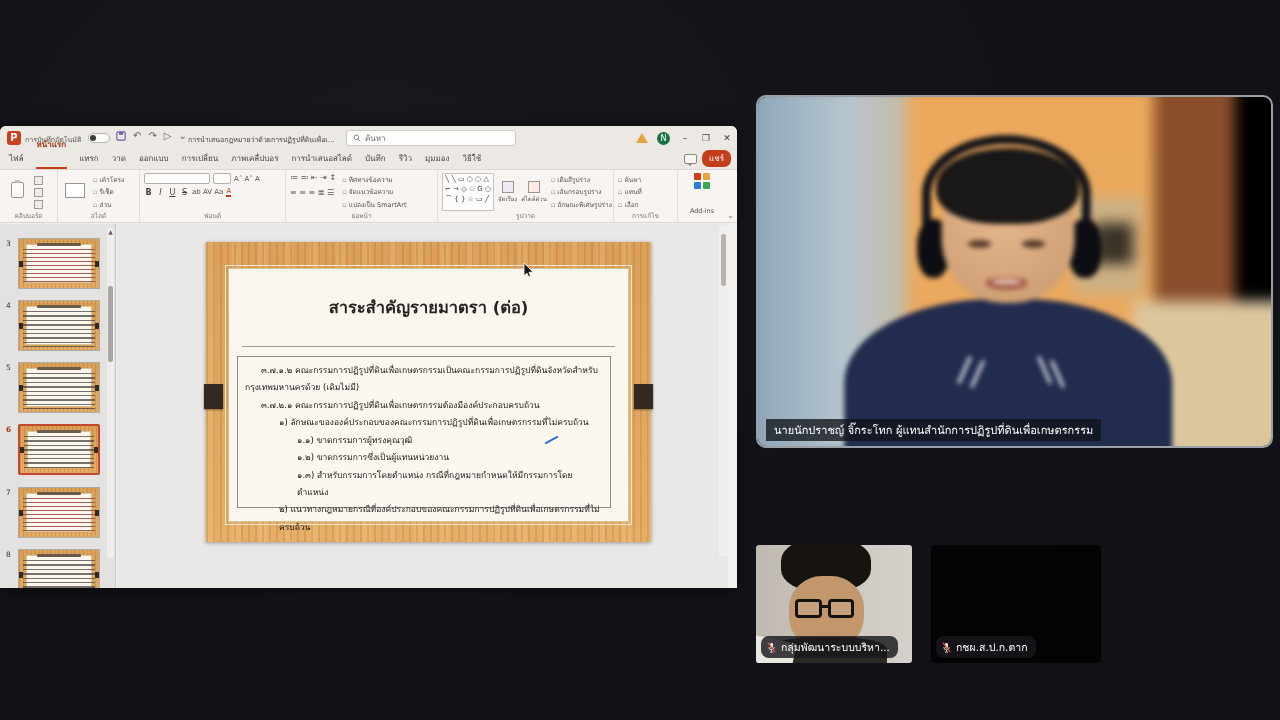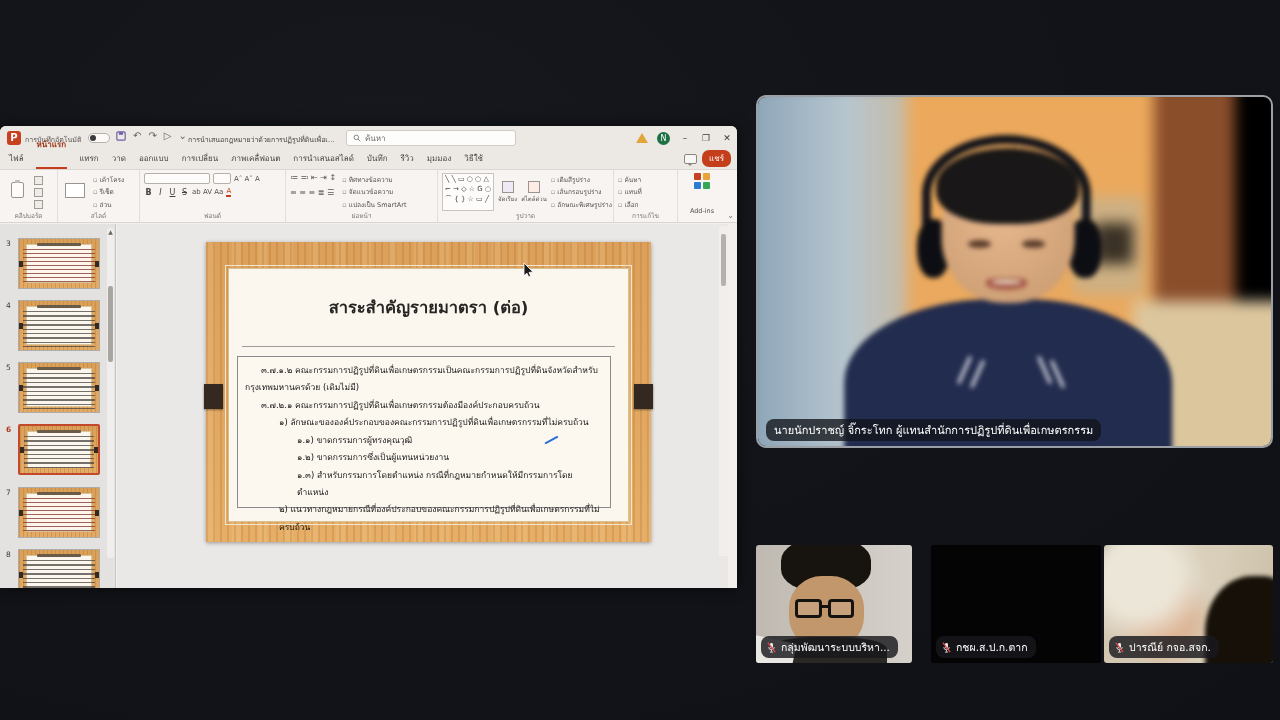--- a/index.html
+++ b/index.html
@@ -125,21 +125,21 @@
   .hair{position:absolute;left:50%;transform:translateX(-55%);top:14.5%;width:28%;height:22%;
         background:#191717;border-radius:50% 50% 42% 42%;}
   .hband{position:absolute;left:50%;transform:translateX(-55%);top:11%;width:33%;height:34%;
          border:9px solid #12131a;border-bottom:none;border-radius:50% 50% 0 0;}
   .cupL,.cupR{position:absolute;top:35%;width:6.5%;height:17%;background:#0d0e13;border-radius:45%;}
   .cupL{left:31%;}.cupR{left:60.5%;}
   .eyeL,.eyeR{position:absolute;top:41%;width:4.5%;height:2.2%;background:#5a3c2a;border-radius:50%;}
   .eyeL{left:41%;}.eyeR{left:51.5%;}
   .mouth{position:absolute;left:44.5%;top:52%;width:8%;height:3.4%;background:#a65a48;border-radius:30% 30% 60% 60%;}
   .mouth i{position:absolute;left:15%;top:12%;width:70%;height:38%;background:#e9d9c6;border-radius:40%;}
-  .vlabel{position:absolute;left:8px;bottom:5px;background:rgba(18,20,26,.78);color:#fff;border-radius:8px;
+  .vlabel{position:absolute;left:8px;bottom:5px;background:rgba(18,20,26,.78);color:#fff;border-radius:0;
           padding:2px 8px;font-size:11px;white-space:nowrap;display:flex;align-items:center;gap:4px;}
   .ptile{top:545px;height:118px;border-radius:3px;}
   .t1{left:756px;width:156px;}
   .t2{left:931px;width:170px;background:#040404;}
   .t3{left:1104px;width:169px;}
   .t1bg{position:absolute;inset:-6px;filter:blur(2px);background:linear-gradient(90deg,#beb8b0,#ccc7c0 55%,#d6d2cb);}
   .t1 .hair2{position:absolute;left:16%;top:-6%;width:58%;height:46%;background:#171410;border-radius:42%;}
   .t1 .face2{position:absolute;left:21%;top:26%;width:48%;height:62%;background:#c2976b;border-radius:44%;}
   .t1 .gl{position:absolute;top:46%;width:17%;height:16%;border:3px solid #15130f;border-radius:4px;background:rgba(240,240,240,.12);}
   .t1 .glL{left:25%;}.t1 .glR{left:46%;}
@@ -196,21 +196,21 @@
       </div>
     </div>
 
     <div class="tabs">
       <span class="tab">ไฟล์</span>
       <span class="tab sel">หน้าแรก</span>
       <span class="tab">แทรก</span>
       <span class="tab">วาด</span>
       <span class="tab">ออกแบบ</span>
       <span class="tab">การเปลี่ยน</span>
-      <span class="tab">ภาพเคลื่ฟอนต</span>
+      <span class="tab">ภาพเคลื่ปบอร</span>
       <span class="tab">การนำเสนอสไลด์</span>
       <span class="tab">บันทึก</span>
       <span class="tab">รีวิว</span>
       <span class="tab">มุมมอง</span>
       <span class="tab">วิธีใช้</span>
       <div class="tabs-right">
         <div class="cmt"></div>
         <div class="share">แชร์</div>
       </div>
     </div>
@@ -473,29 +473,14 @@
             <path d="M12 3a3.2 3.2 0 0 1 3.2 3.2v5.6a3.2 3.2 0 0 1-6.4 0V6.2A3.2 3.2 0 0 1 12 3z" fill="#f0f0f0"></path>
             <path d="M6 12a6 6 0 0 0 12 0" stroke="#f0f0f0" stroke-width="1.8" fill="none"></path>
             <path d="M12 18v4M8.5 23h7" stroke="#f0f0f0" stroke-width="1.8"></path>
             <line x1="4" y1="2.5" x2="20" y2="23" stroke="#e04545" stroke-width="3"></line>
           </svg>
       </span>
       <span>กชผ.ส.ป.ก.ตาก</span>
     </div>
   </div>
 
-  <div class="vtile ptile t3">
-    <div class="t3bg"></div>
-    <div class="blob"></div>
-    <div class="plabel">
-      <span class="micwrap">
-        <svg viewBox="0 0 24 26" width="11" height="13">
-            <path d="M12 3a3.2 3.2 0 0 1 3.2 3.2v5.6a3.2 3.2 0 0 1-6.4 0V6.2A3.2 3.2 0 0 1 12 3z" fill="#f0f0f0"></path>
-            <path d="M6 12a6 6 0 0 0 12 0" stroke="#f0f0f0" stroke-width="1.8" fill="none"></path>
-            <path d="M12 18v4M8.5 23h7" stroke="#f0f0f0" stroke-width="1.8"></path>
-            <line x1="4" y1="2.5" x2="20" y2="23" stroke="#e04545" stroke-width="3"></line>
-          </svg>
-      </span>
-      <span>ปารณีย์ กจอ.สจก.</span>
-    </div>
-  </div>
 
 </div>
 
 </body></html>

